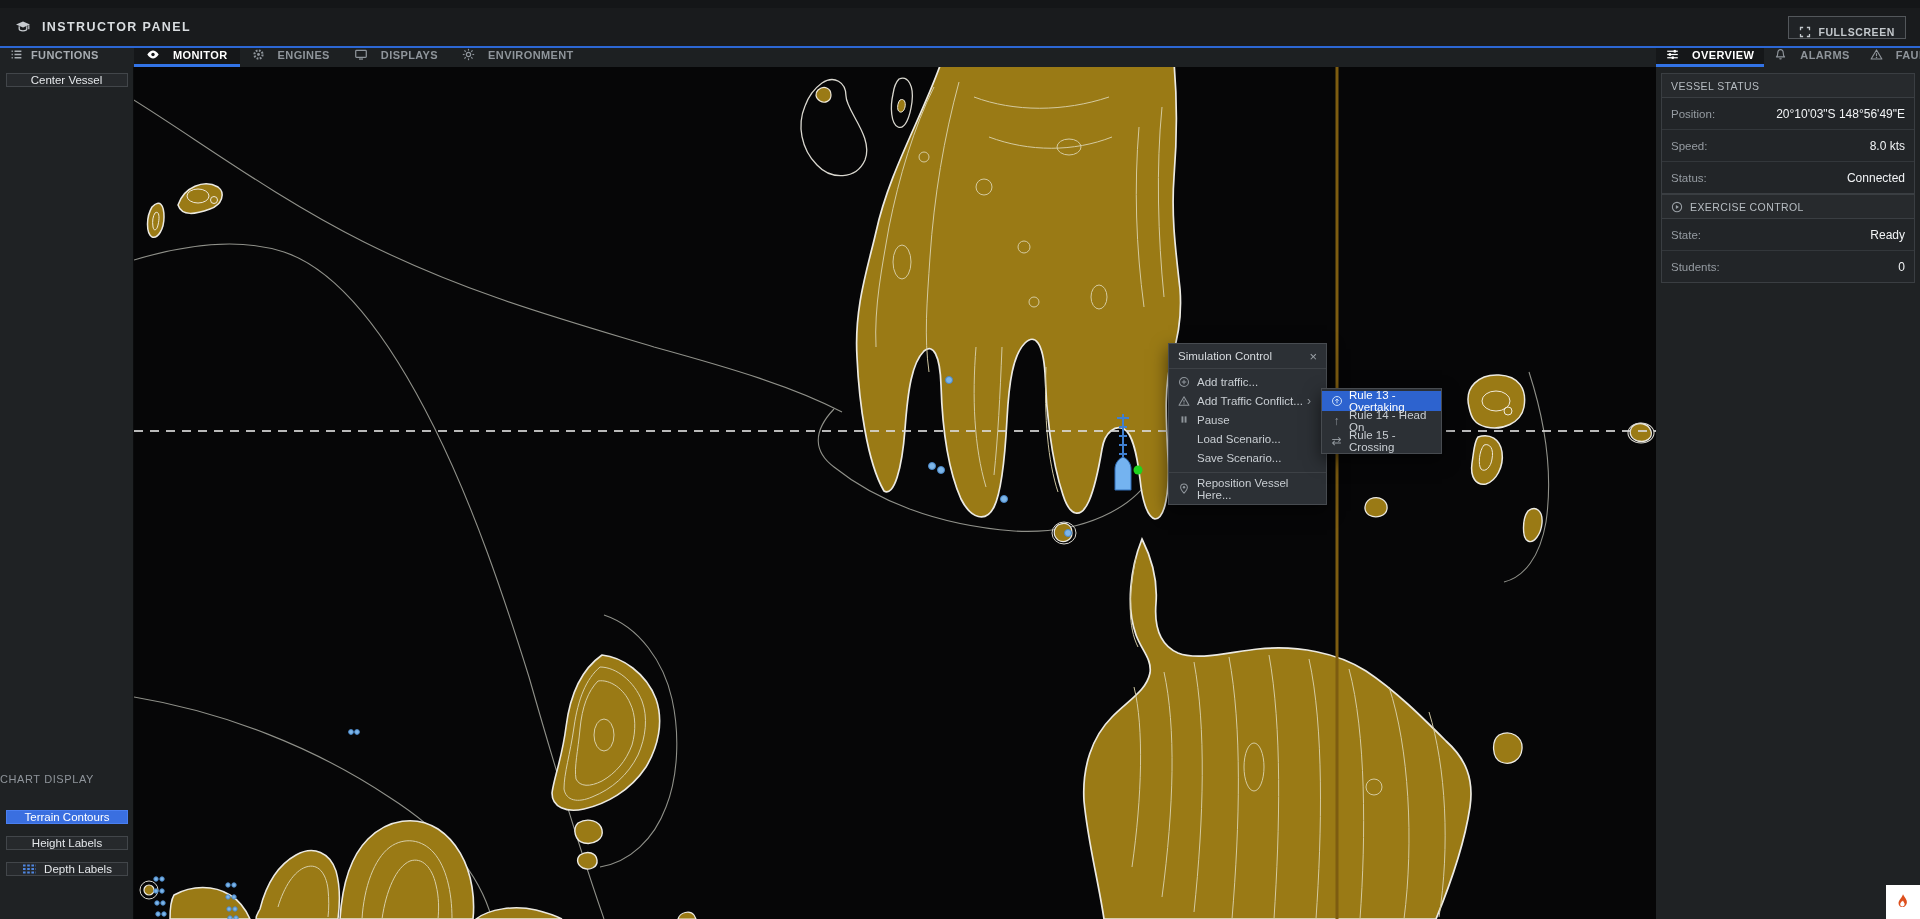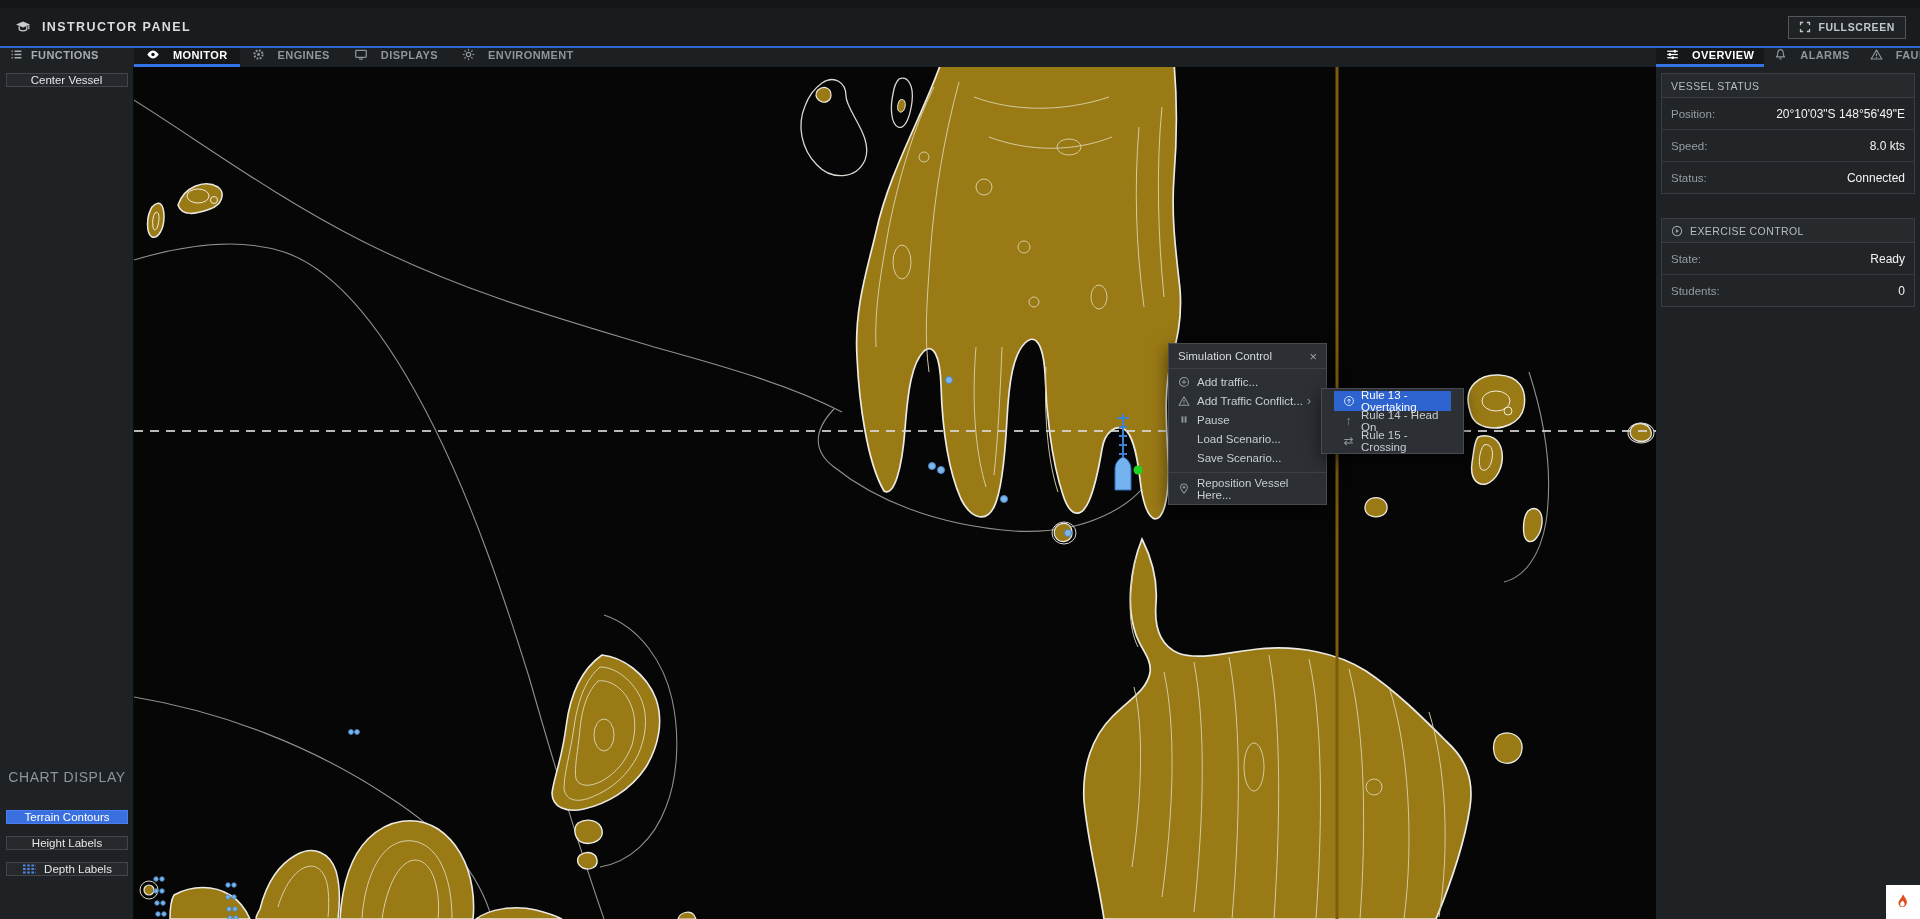--- a/index.html
+++ b/index.html
@@ -2,62 +2,62 @@
 <html><head>
 <meta charset="utf-8">
 <style>
   html,body{margin:0;padding:0;background:#0b0c0d}
   .app{position:relative;width:1920px;height:919px;background:#141618;font-family:"Liberation Sans",sans-serif;overflow:hidden;-webkit-font-smoothing:antialiased}
   svg{display:block}
   
   .topbar{position:absolute;left:0;top:8px;width:1920px;height:40px;background:#191b1d;border-bottom:2px solid #2c67d4;display:flex;align-items:center;justify-content:space-between;padding:0 14px;box-sizing:border-box;z-index:5}
   .brand{display:flex;align-items:center;gap:10px;color:#d9dde0;font-size:12.5px;font-weight:bold;letter-spacing:1.4px}
   .brand .bicon{color:#c7cbcf;display:flex}
-  .fs-btn{display:flex;align-items:center;gap:7px;background:#202326;border:1px solid #53575b;color:#c3c8cc;font-size:10.5px;letter-spacing:.6px;height:23px;padding:0 10px;font-family:inherit;font-weight:bold}
+  .fs-btn{display:flex;align-items:flex-end;gap:7px;background:#202326;border:1px solid #53575b;color:#c3c8cc;font-size:10.5px;letter-spacing:.6px;height:23px;padding:0 10px;font-family:inherit;font-weight:bold}
   
   .tabrow{position:absolute;top:42px;left:0;width:1920px;height:25px;z-index:4}
   .sidebar-head{position:absolute;left:0;top:0;width:134px;height:25px;background:#1f2224;display:flex;align-items:center;gap:8px;padding-left:10px;color:#a8adb2;font-size:11px;font-weight:bold;letter-spacing:.4px;box-sizing:border-box}
   .main-tabs{position:absolute;left:134px;top:0;width:1522px;height:25px;background:#1d2022;display:flex}
   .right-tabs{position:absolute;left:1656px;top:0;width:264px;height:25px;background:#1f2224;display:flex}
   .tab{display:flex;align-items:center;gap:13px;padding:0 12px;color:#8f959b;font-size:11px;font-weight:bold;letter-spacing:.4px;cursor:default}
   .right-tabs .tab{padding:0 10px}
   .tab.active{background:#151719;color:#fff;box-shadow:inset 0 -3px 0 #3273e6}
   .tab .ticon{display:flex}
   
   .left-sidebar{position:absolute;left:0;top:67px;width:134px;height:852px;background:#1f2224;border-right:1px solid #0a0b0c;box-sizing:border-box;z-index:3}
   .sbtn{width:122px;margin:6px auto 12px;height:14px;background:#26292c;border:1px solid #42464a;color:#e4e7ea;font-size:11.5px;font-family:inherit;display:flex;align-items:center;justify-content:center;box-sizing:border-box;gap:7px}
   .sbtn.primary{background:#3a6fe0;border-color:#4a7ff0;color:#fff}
   .chart-display{position:absolute;left:0;bottom:31px;width:134px}
-  .cd-label{text-align:center;color:#8f959b;font-size:14px;letter-spacing:.6px;margin-bottom:25px}
+  .cd-label{color:#8f959b;font-size:11px;letter-spacing:.6px;margin-bottom:25px}
   .chart-display .sbtn{margin-top:5px}
   
   .map{position:absolute;left:134px;top:67px;width:1522px;height:852px;background:#060607;z-index:1}
   
   .right-panel{position:absolute;left:1656px;top:67px;width:264px;height:852px;background:#1f2224;box-sizing:border-box;z-index:3}
   .card{margin:6px 5px 0;background:#222528;border:1px solid #3a3e42}
-  .card + .card{margin-top:24px}
+  .card + .card{margin-top:0}
   .card-head{height:23px;background:#272a2d;border-bottom:1px solid #3a3e42;display:flex;align-items:center;gap:7px;padding:0 9px;color:#b7bdc2;font-size:10.5px;font-weight:normal;letter-spacing:.4px}
   .card-head .hicon{display:flex;color:#9aa0a6}
   .prow{height:31px;display:flex;align-items:center;justify-content:space-between;padding:0 9px;border-top:1px solid #33373b}
   .prow.first{border-top:none}
   .rl{color:#969ca2;font-size:11.5px}
   .rv{color:#f2f4f6;font-size:12px}
   .flame-badge{position:absolute;right:0;bottom:0;width:34px;height:34px;background:#fff;display:flex;align-items:center;justify-content:center;z-index:6}
   
   .context-menu{position:absolute;left:1168px;top:343px;width:159px;background:#2c3035;border:1px solid #474b50;box-shadow:0 6px 16px rgba(0,0,0,.55);box-sizing:border-box;padding-bottom:4px;z-index:10}
   .cm-title{height:24px;display:flex;align-items:center;justify-content:space-between;padding:0 9px;color:#d5d9dd;font-size:11.5px;border-bottom:1px solid #3d4146;margin-bottom:3px}
   .cm-close{color:#9ba1a7;font-size:13px;cursor:default}
   .mi{height:19px;display:flex;align-items:center;padding:0 8px;color:#c9ced3;font-size:11.5px;cursor:default}
   .mi .mico{width:13px;margin-right:7px;display:flex;justify-content:center;color:#8f959b;flex:none}
   .mi .chev{margin-left:4px;color:#9ba1a7;font-size:12px}
   .cm-sep{height:1px;background:#3d4146;margin:5px 0 4px}
   .mi.tall{height:23px}
   .gi{font-size:12px;line-height:1}
   
-  .submenu{position:absolute;left:1321px;top:388px;width:143px;background:#2c3035;border:1px solid #474b50;box-shadow:0 6px 16px rgba(0,0,0,.55);box-sizing:border-box;padding:2px 12px;z-index:11}
+  .submenu{position:absolute;left:1321px;top:388px;width:121px;background:#2c3035;border:1px solid #474b50;box-shadow:0 6px 16px rgba(0,0,0,.55);box-sizing:border-box;padding:2px 0;z-index:11}
   .smi{height:20px;display:flex;align-items:center;padding:0 8px;color:#c9ced3;font-size:11.5px;cursor:default}
   .smi .mico{width:13px;margin-right:6px;display:flex;justify-content:center;color:#8f959b;flex:none}
   .smi.hl{background:#2d63cf;color:#fff}
   .smi.hl .mico{color:#cfe0f8}
 </style>
 </head>
 <body>
 
 <div class="app">
 

